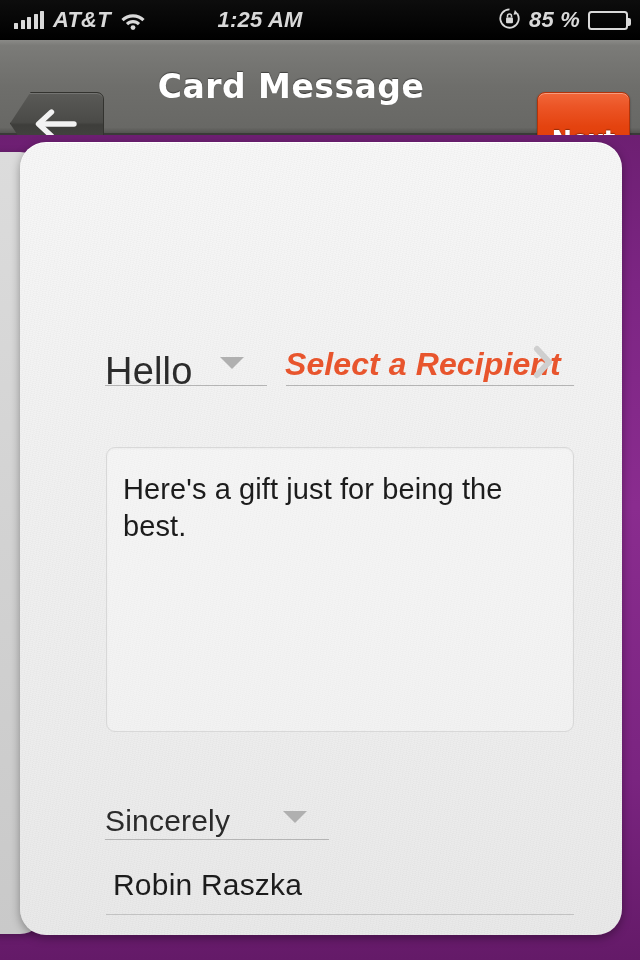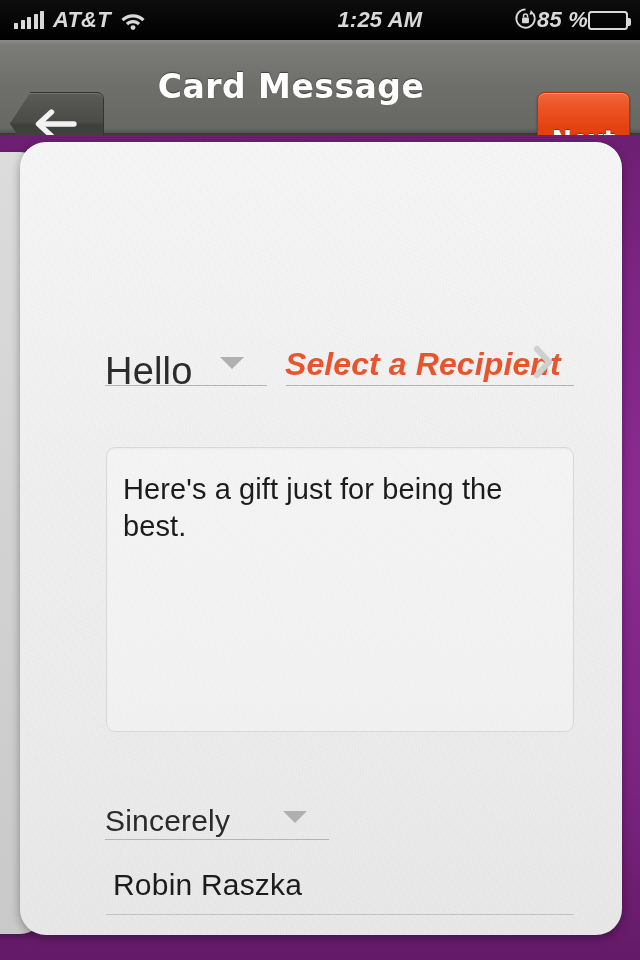--- a/index.html
+++ b/index.html
@@ -12,22 +12,22 @@
 
   
   #status-bar{
     position:absolute; left:0; top:0; width:640px; height:40px;
     background:linear-gradient(180deg,#0d0d0d 0%, #000 100%);
     display:flex; align-items:center;
     color:#d8d8d8;
     font-style:italic;
   }
   #status-left{ display:flex; align-items:center; gap:9px; padding-left:14px; width:34%; }
-  #status-center{ width:32%; display:flex; justify-content:flex-end; align-items:center;}
-  #status-right{ width:34%; display:flex; justify-content:flex-end; align-items:center; gap:0; padding-right:12px;}
+  #status-center{ width:32%; display:flex; justify-content:flex-start; align-items:center;}
+  #status-right{ width:34%; display:flex; justify-content:flex-end; align-items:center; gap:8px; padding-right:12px;}
   .sb-text{ font-size:22px; font-weight:bold; letter-spacing:.2px; color:#d9d9d9; line-height:1;}
   #signal-bars{ display:flex; align-items:flex-end; gap:2.5px; height:17px; }
   #signal-bars i{ display:block; width:4px; background:#d9d9d9; border-radius:.5px; }
   #signal-bars i:nth-child(1){height:6px;}
   #signal-bars i:nth-child(2){height:9px;}
   #signal-bars i:nth-child(3){height:12px;}
   #signal-bars i:nth-child(4){height:15px;}
   #signal-bars i:nth-child(5){height:18px;}
   #wifi-icon{ width:26px; height:19px; position:relative; }
   #battery-icon{ width:40px; height:19px; border:2.2px solid #d9d9d9; border-radius:3.5px; position:relative; padding:2px;}

